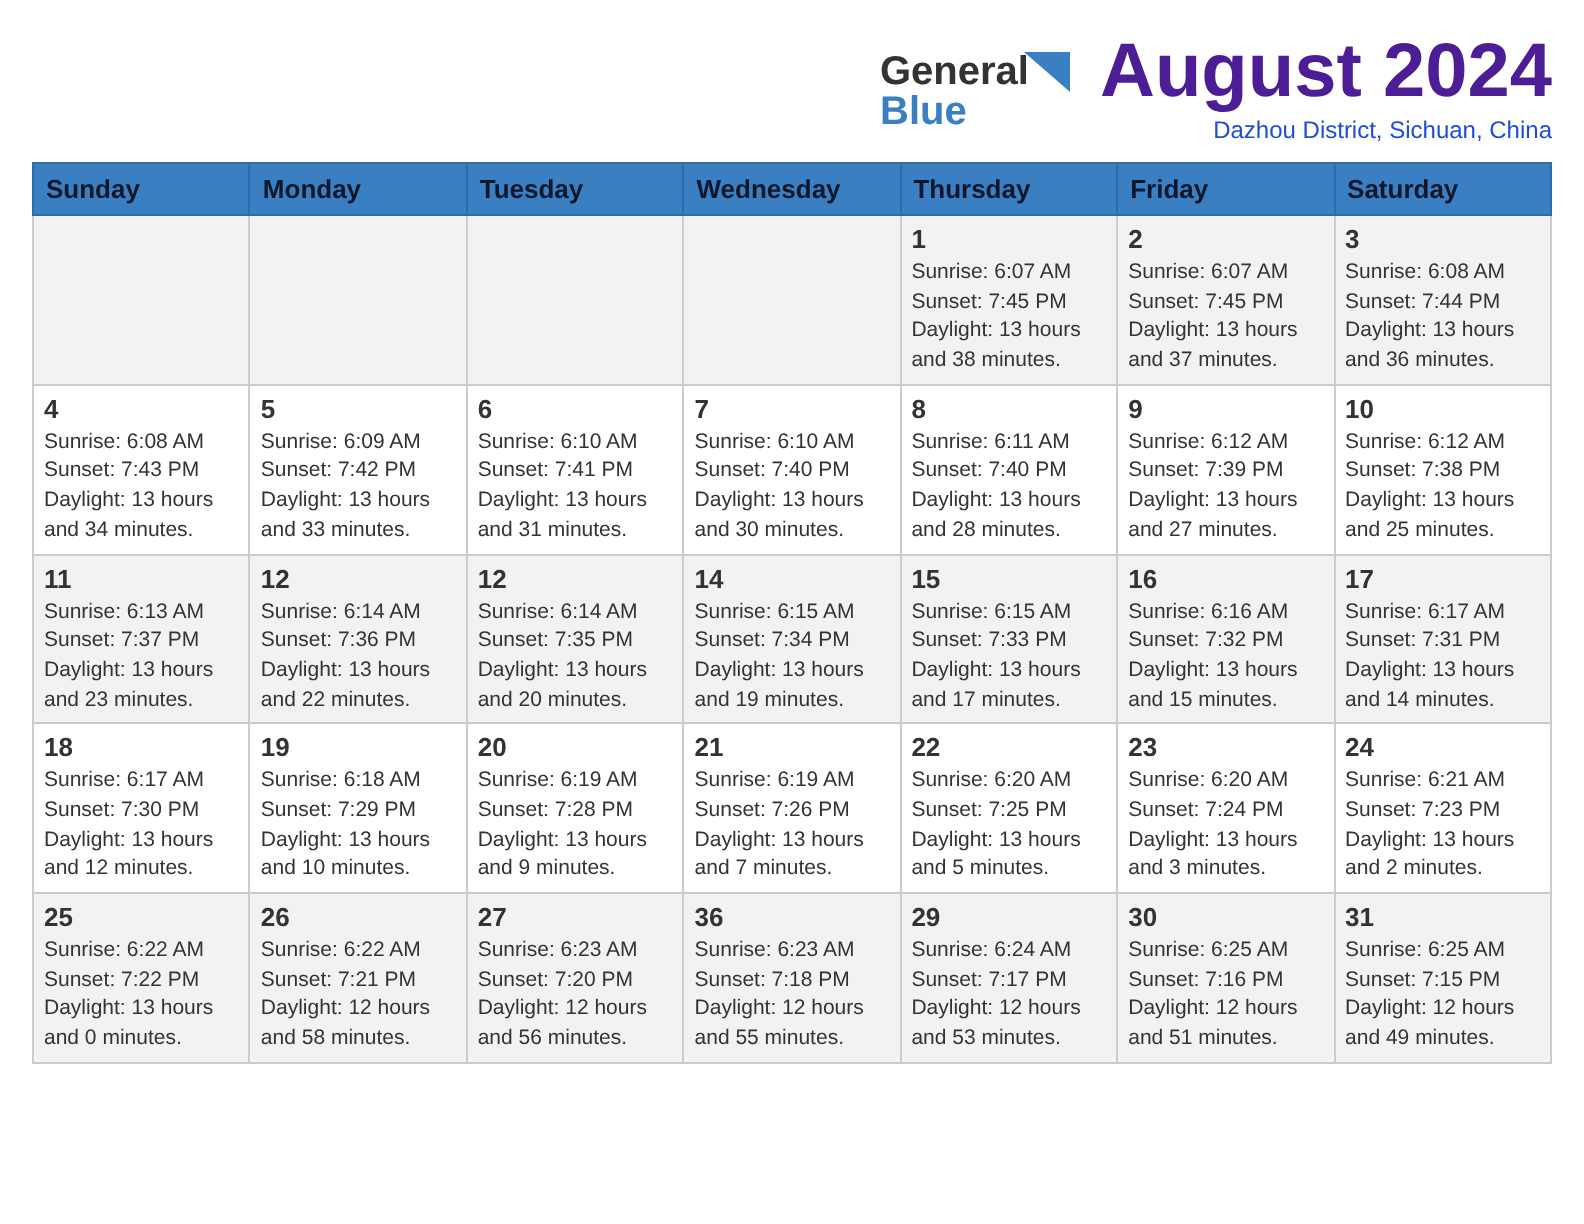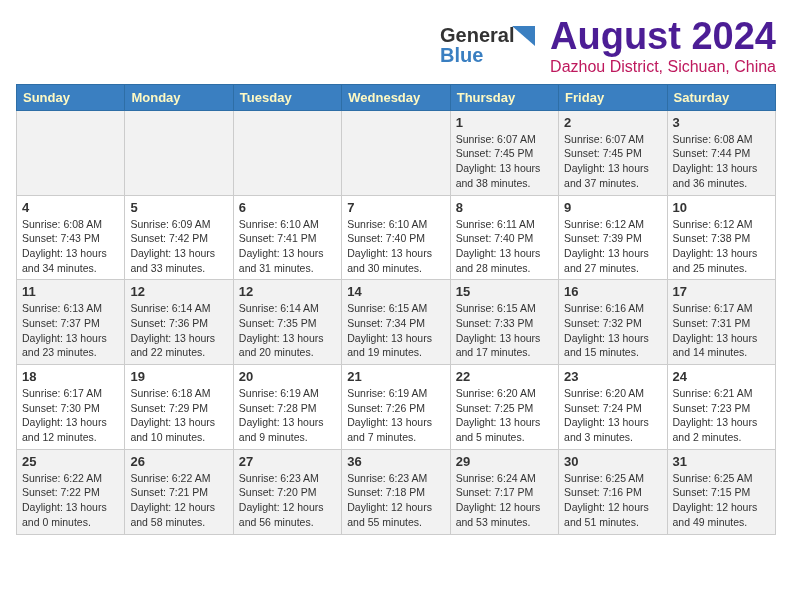--- a/index.html
+++ b/index.html
@@ -24,32 +24,32 @@
     .title-block {
       text-align: right;
     }
     .month-year {
       font-size: 38px;
       font-weight: bold;
       color: #4c1d95;
       line-height: 1.1;
     }
     .location {
-      font-size: 16px;
-      color: #be185d;
+      font-size: 12px;
+      color: #1d4ed8;
     }
 
     table {
       width: 100%;
       border-collapse: collapse;
       table-layout: fixed;
     }
     thead tr th {
       background-color: #3a7fc1;
-      color: #fef9c3;
+      color: #0f172a;
       text-align: left;
       padding: 5px 6px;
       font-size: 13px;
       font-weight: bold;
       border: 1px solid #2e6ea6;
     }
     tbody tr td {
       vertical-align: top;
       border: 1px solid #ccc;
       padding: 4px 5px;

